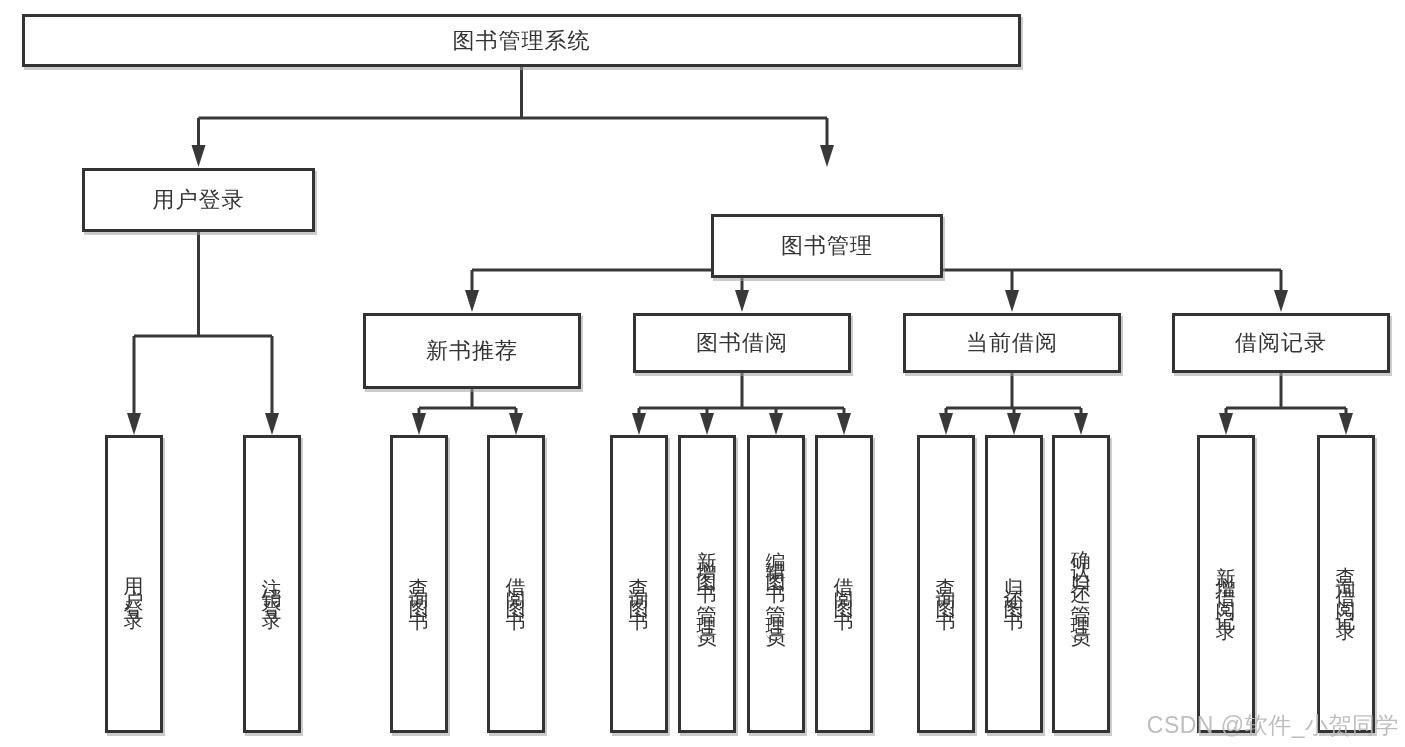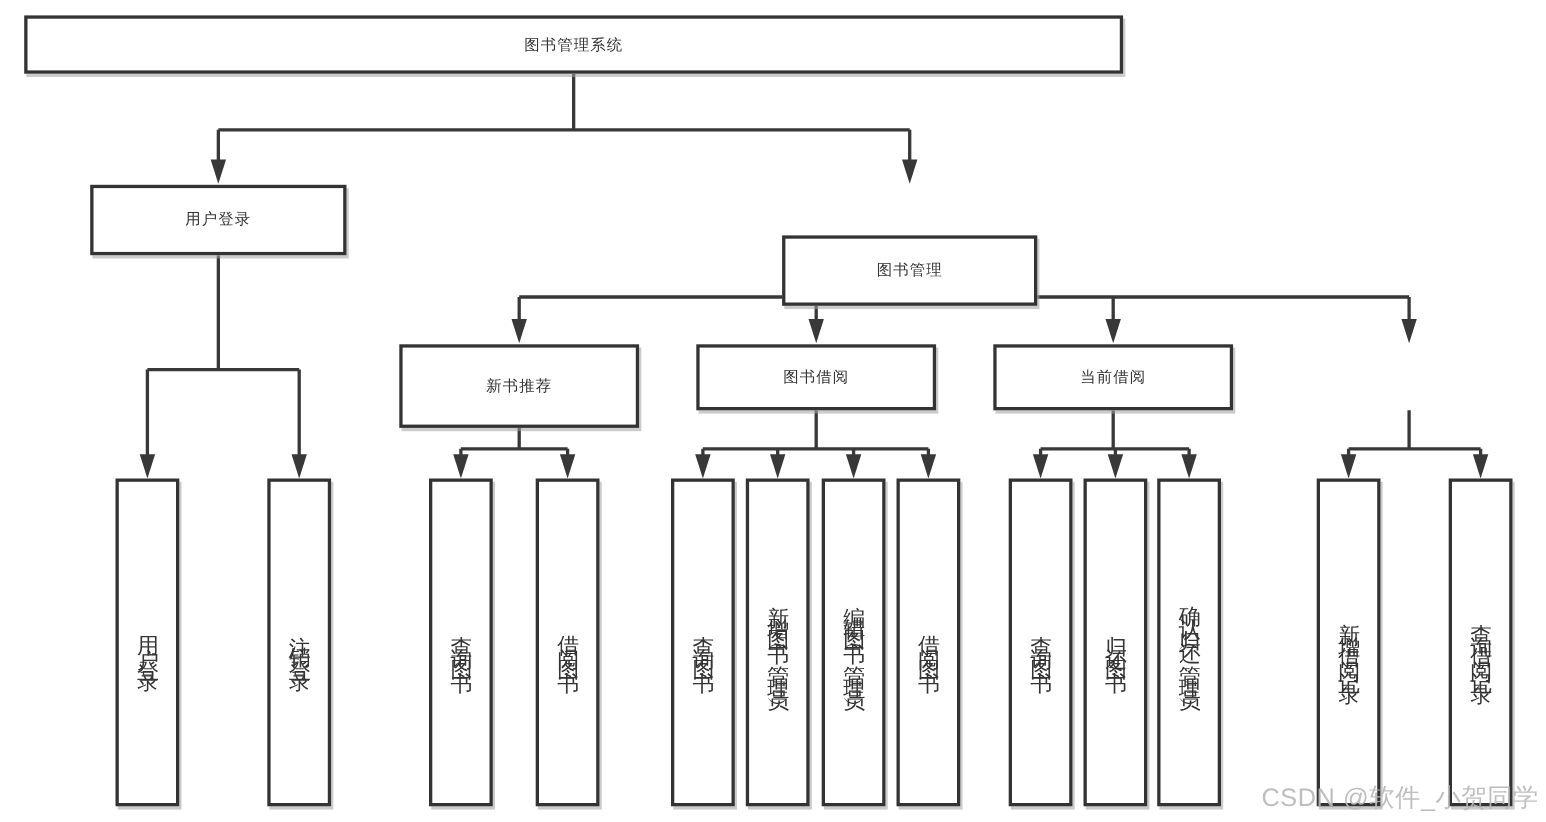--- a/index.html
+++ b/index.html
@@ -7,21 +7,21 @@
     position:relative;width:1405px;height:747px;background:#ffffff;
     font-family:"Liberation Sans","DejaVu Sans",sans-serif;overflow:hidden;
   }
   #wires{position:absolute;left:0;top:0;z-index:1;}
   .node{
     position:absolute;box-sizing:border-box;background:#ffffff;
     border:3px solid #333333;color:#333333;z-index:2;
     display:flex;align-items:center;justify-content:center;
     box-shadow:2px 3px 0 rgba(160,160,160,0.55);
   }
-  .h-label{font-size:14px;letter-spacing:1px;white-space:nowrap;font-family:Liberation Mono, monospace;}
+  .h-label{font-size:22px;letter-spacing:1px;white-space:nowrap;font-family:Liberation Mono, monospace;}
   .leaf{width:58px;height:298px;top:435px;}
   .v-label{
     writing-mode:vertical-lr;text-orientation:mixed;
     font-size:20px;line-height:1;letter-spacing:11px;white-space:nowrap;
   }
   .watermark{
     position:absolute;z-index:3;right:6px;bottom:6px;
     font-size:23px;color:rgba(185,185,185,0.92);letter-spacing:0.5px;
     white-space:nowrap;pointer-events:none;
   }
@@ -87,20 +87,23 @@
 
   <div class="node" style="left:363px;top:313px;width:218px;height:76px;">
     <span class="h-label">新书推荐</span>
   </div>
   <div class="node" style="left:903px;top:313px;width:218px;height:60px;">
     <span class="h-label">当前借阅</span>
   </div>
   <div class="node" style="left:633px;top:313px;width:218px;height:60px;">
     <span class="h-label">图书借阅</span>
   </div>
+  <div class="node" style="left:1172px;top:313px;width:218px;height:60px;">
+    <span class="h-label">借阅记录</span>
+  </div>
 
   <div class="node leaf" style="left:105px;">
     <span class="v-label">用户登录</span>
   </div>
   <div class="node leaf" style="left:243px;">
     <span class="v-label">注销登录</span>
   </div>
 
   <div class="node leaf" style="left:390px;">
     <span class="v-label">查询图书</span>

